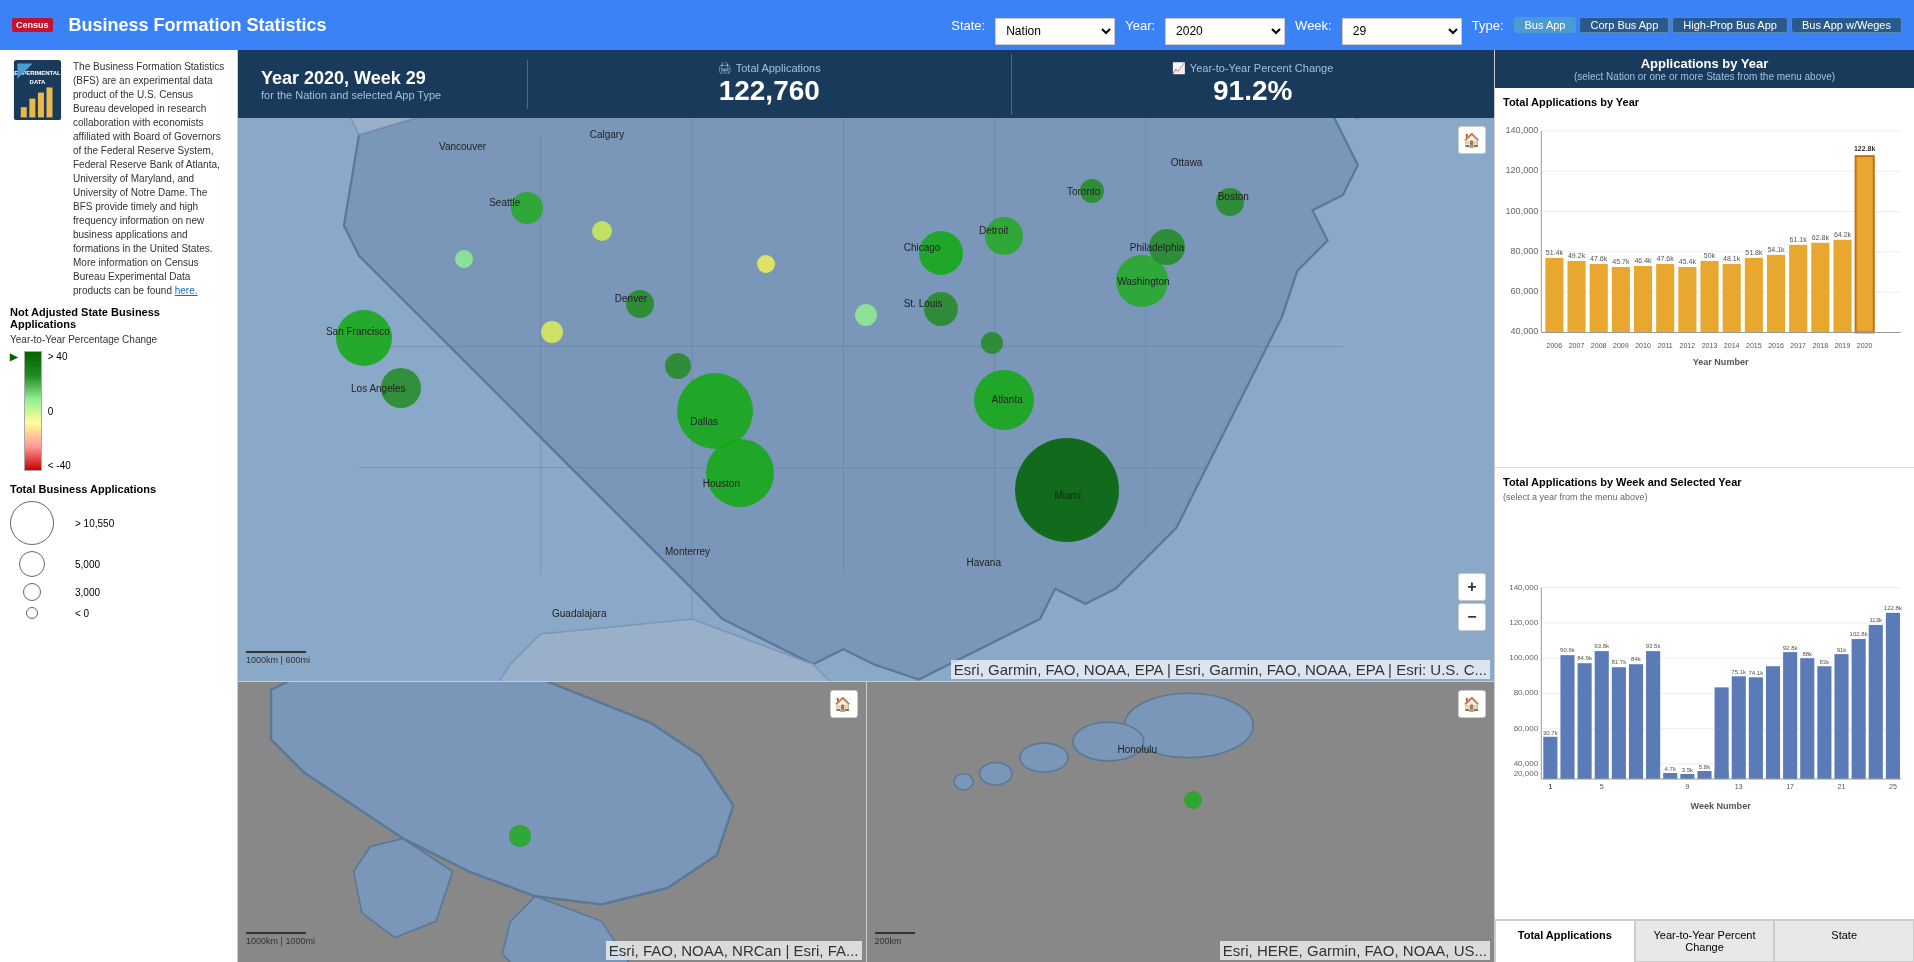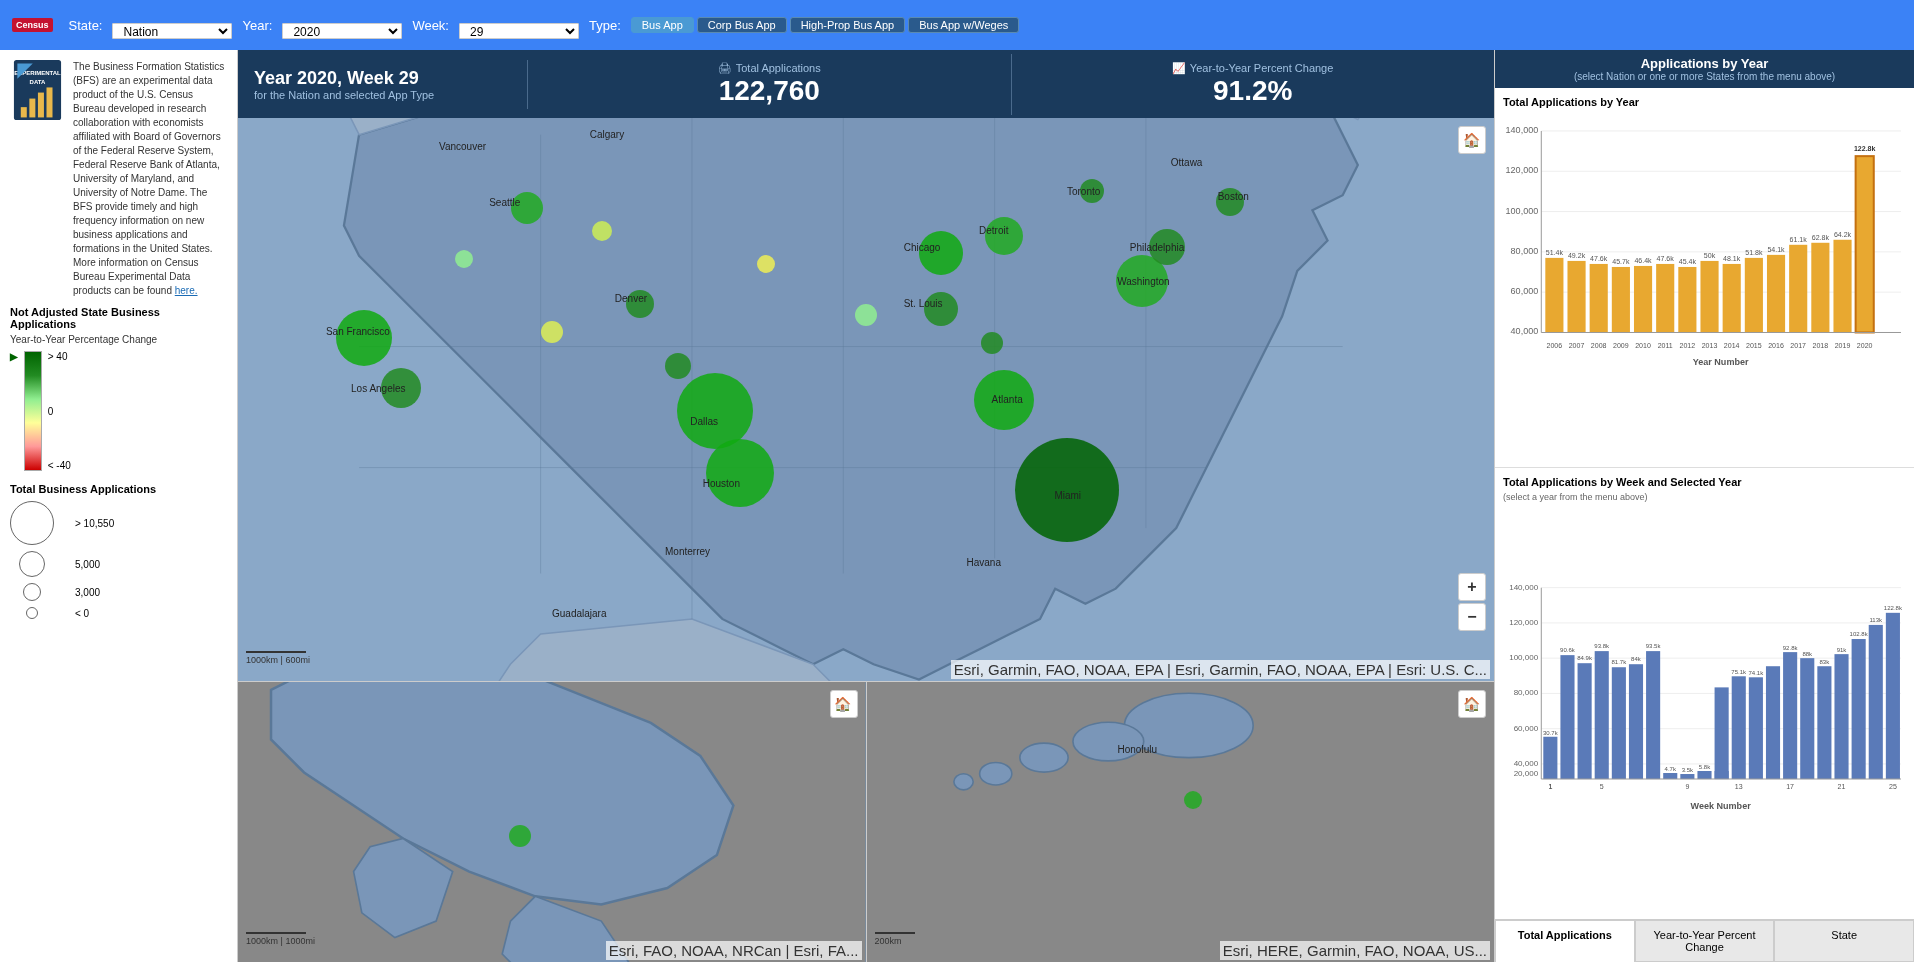--- a/index.html
+++ b/index.html
@@ -33,21 +33,21 @@
     .header-controls {
       display: flex;
       align-items: center;
       gap: 10px;
     }
     .header-label {
       color: white;
       font-size: 13px;
     }
     .header-select {
-      height: 16px;
+      height: 27px;
       border: 1px solid #ccc;
       border-radius: 1px;
       padding: 0 6px;
       font-size: 12px;
       background: white;
       min-width: 120px;
       margin-top: 12px;
     }
     .type-buttons {
       display: flex;
@@ -156,21 +156,21 @@
     
     .stats-bar {
       background: #1a3a5c;
       color: white;
       display: flex;
       align-items: center;
       padding: 0;
       height: 68px;
     }
     .stats-title-block {
-      padding: 8px 16px;
+      padding: 8px 23px;
       border-right: 1px solid #4a6a8c;
       min-width: 290px;
     }
     .stats-year-week {
       font-size: 18px;
       font-weight: bold;
     }
     .stats-subtitle {
       font-size: 11px;
       color: #a0c0e0;
@@ -360,20 +360,21 @@
     .chart-svg {
       width: 100%;
       height: 100%;
     }
   </style>
 </head>
 <body>
 
 <div class="header">
   <div class="header-logo">Census</div>
+  <div class="header-title">Business Formation Statistics</div>
   <div class="header-controls">
     <span class="header-label">State:</span>
     <select class="header-select">
       <option>Nation</option>
       <option>Alabama</option>
       <option>Alaska</option>
     </select>
     <span class="header-label">Year:</span>
     <select class="header-select" style="width:80px;">
       <option>2020</option>

